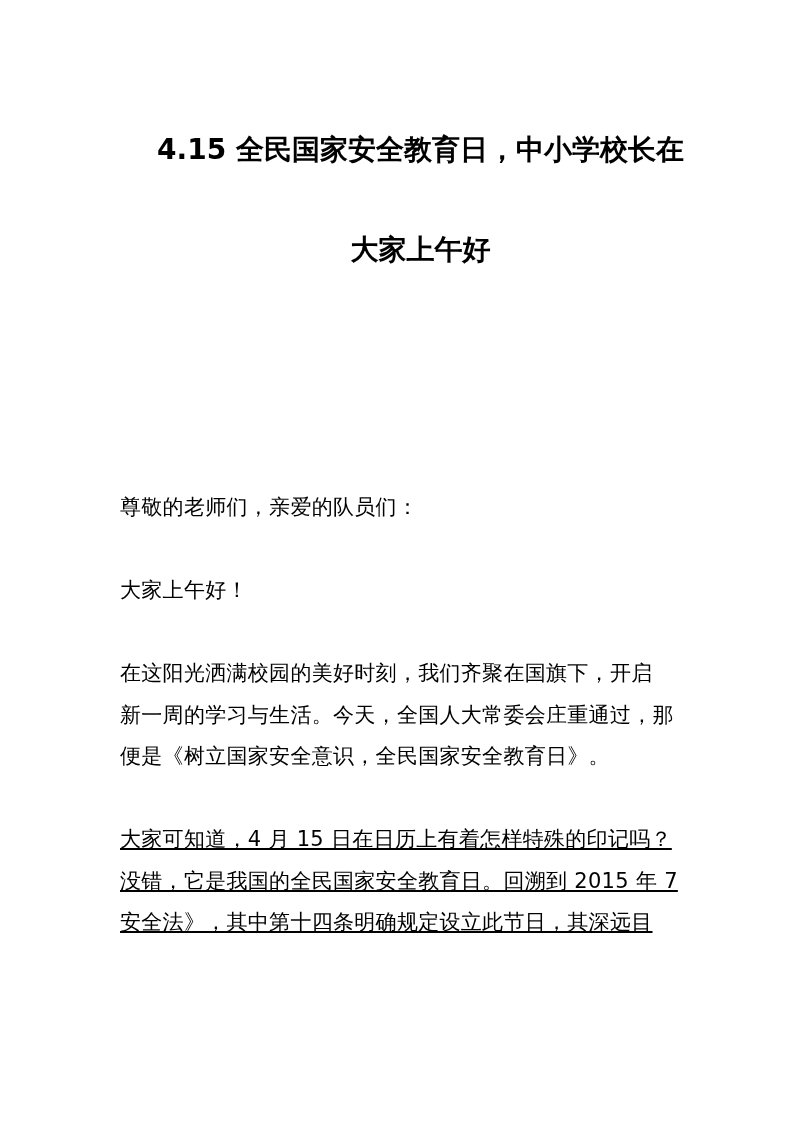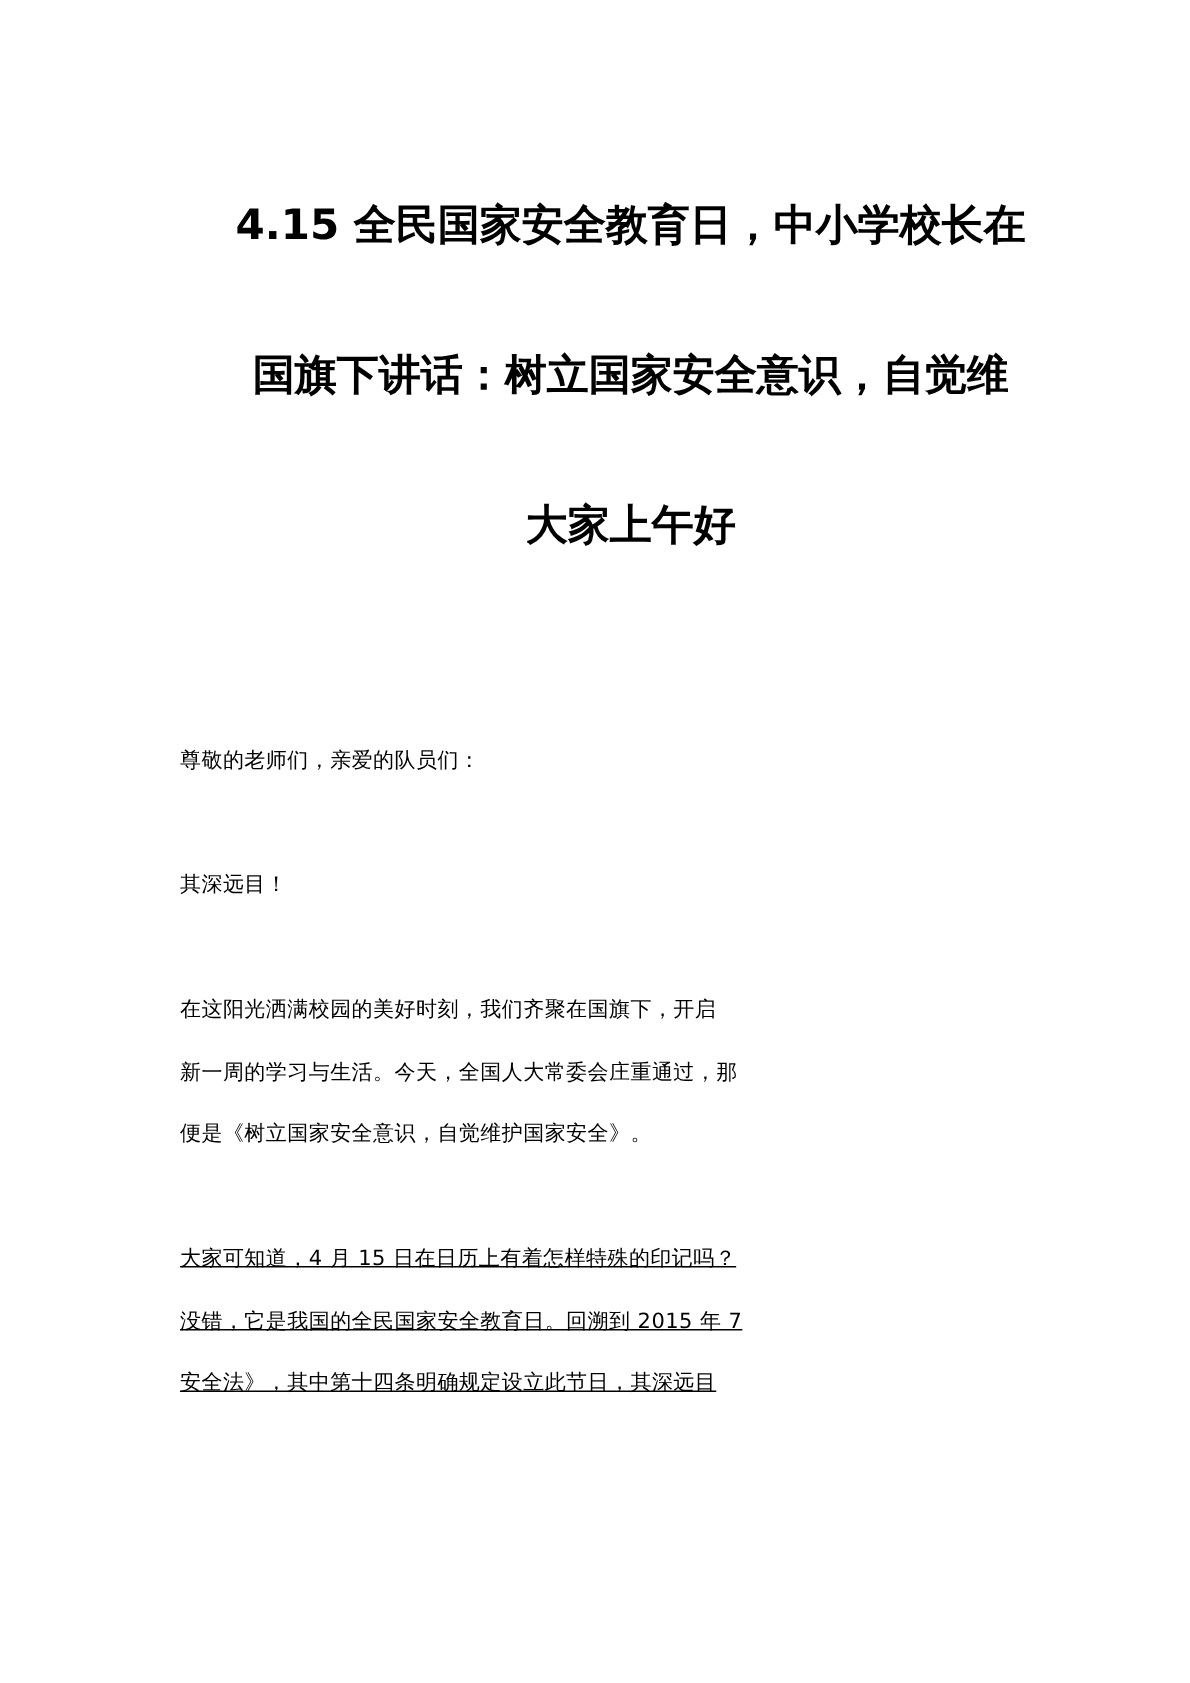--- a/index.html
+++ b/index.html
@@ -47,50 +47,49 @@
   }
   .para {
     position: absolute;
     left: 0;
     width: 560px;
   }
   .line {
     display: block;
     height: 41.5px;
     line-height: 41.5px;
-    font-size: 14px;
+    font-size: 21px;
     white-space: nowrap;
     letter-spacing: 0.3px;
   }
 </style>
 </head>
 <body>
 
 <div class="page">
 
   <div class="title">
     <span class="title-line">4.15 全民国家安全教育日，中小学校长在</span>
-    <span class="title-line">国旗下讲话：树立国家安全意识，自觉维</span>
     <span class="title-line">大家上午好</span>
   </div>
 
   <div class="body">
 
     <div class="para" style="top:487px;">
       <span class="line">尊敬的老师们，亲爱的队员们：</span>
     </div>
 
     <div class="para" style="top:570px;">
-      <span class="line">其深远目！</span>
+      <span class="line">大家上午好！</span>
     </div>
 
     <div class="para" style="top:653px;">
       <span class="line">在这阳光洒满校园的美好时刻，我们齐聚在国旗下，开启</span>
       <span class="line">新一周的学习与生活。今天，全国人大常委会庄重通过，那</span>
-      <span class="line">便是《树立国家安全意识，自觉维护国家安全》。</span>
+      <span class="line">便是《树立国家安全意识，全民国家安全教育日》。</span>
     </div>
 
     <div class="para" style="top:819px;text-decoration:underline;">
       <span class="line">大家可知道，4 月 15 日在日历上有着怎样特殊的印记吗？</span>
       <span class="line">没错，它是我国的全民国家安全教育日。回溯到 2015 年 7</span>
       <span class="line">安全法》，其中第十四条明确规定设立此节日，其深远目</span>
     </div>
 
   </div>
 </div>

